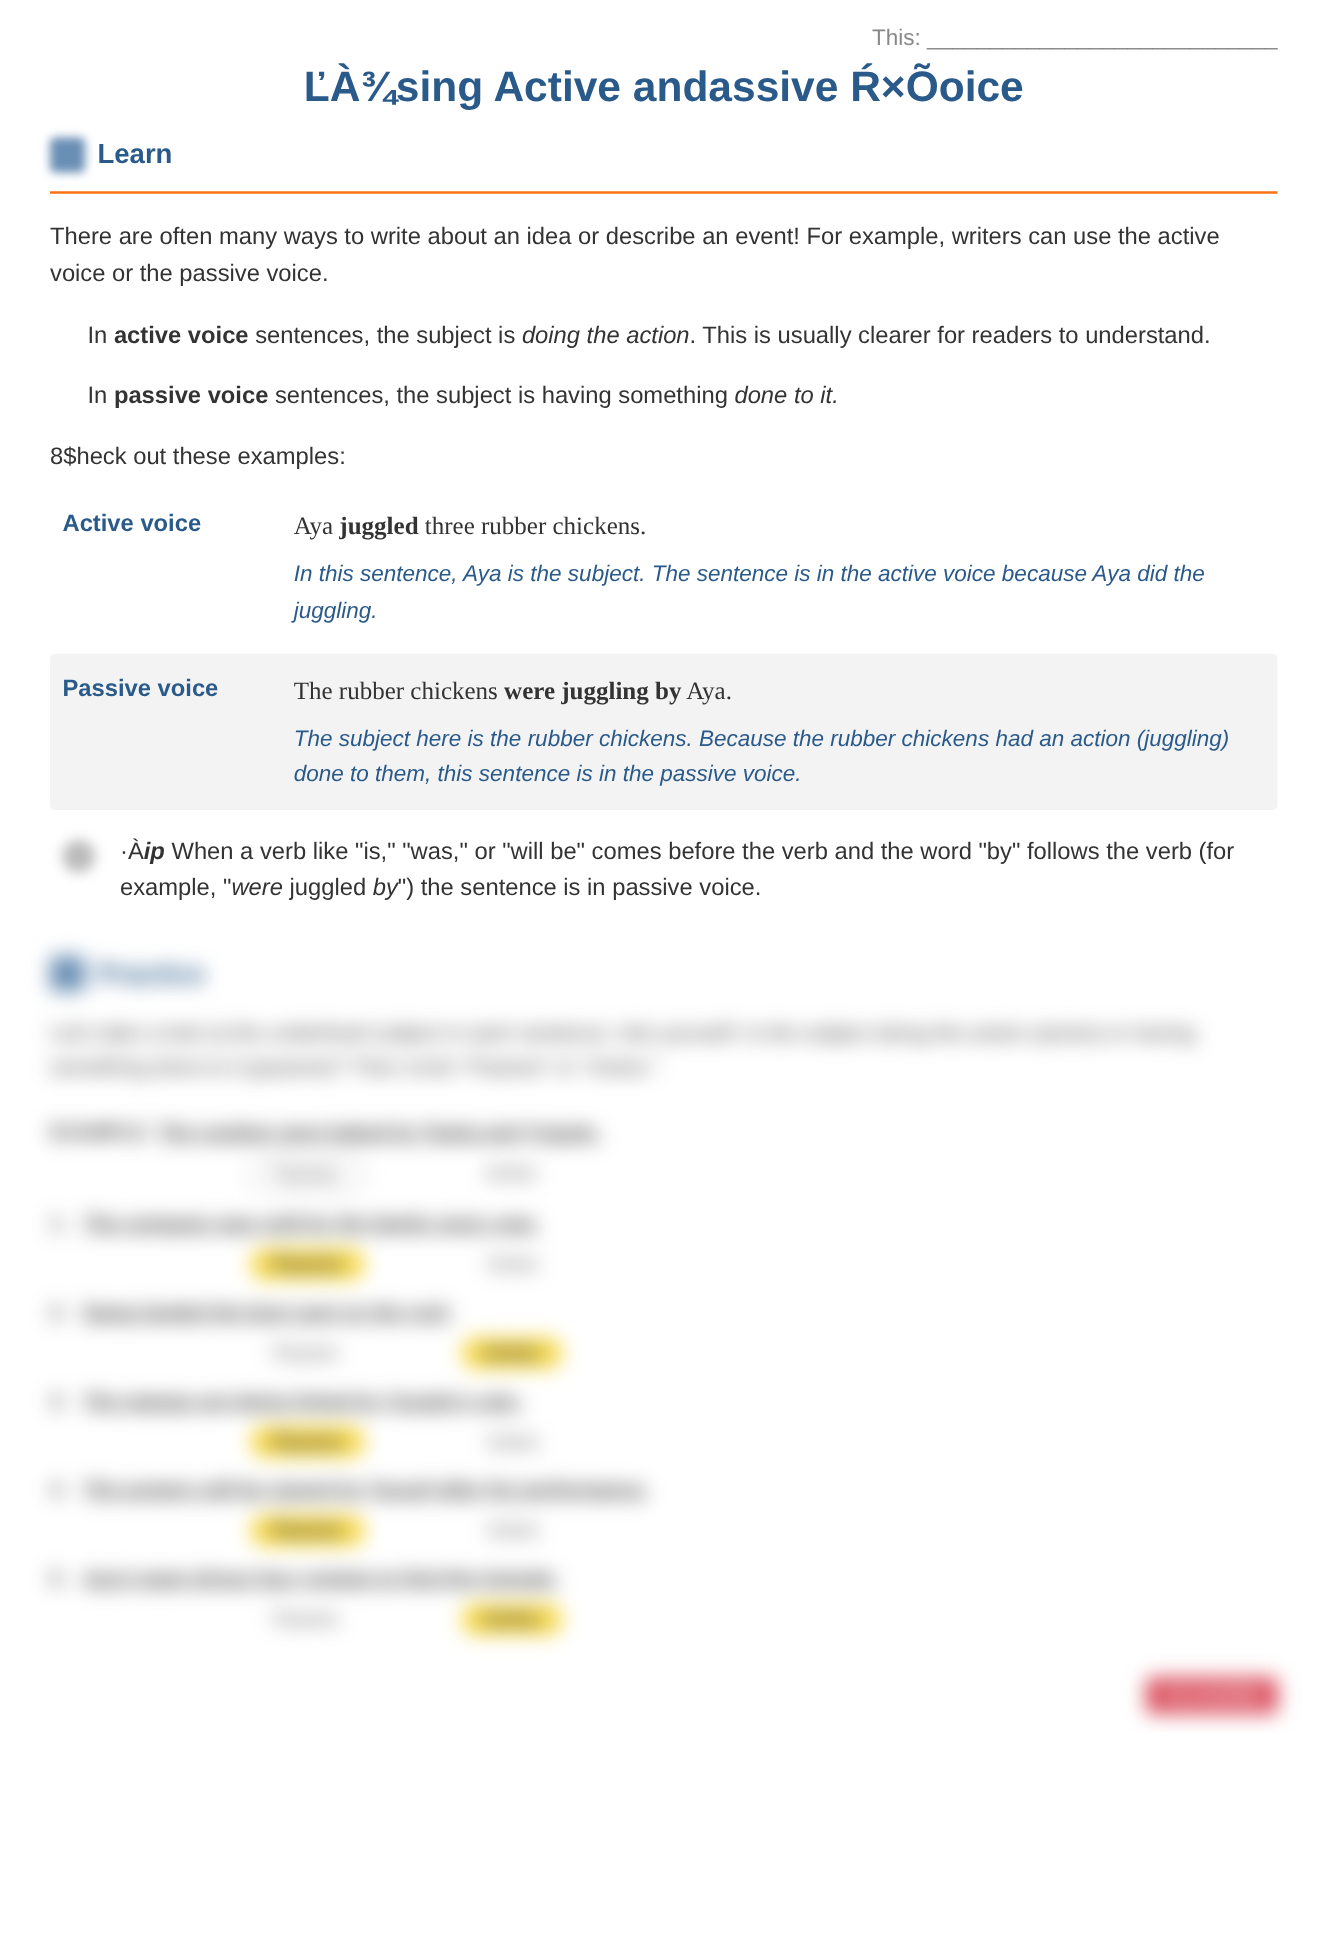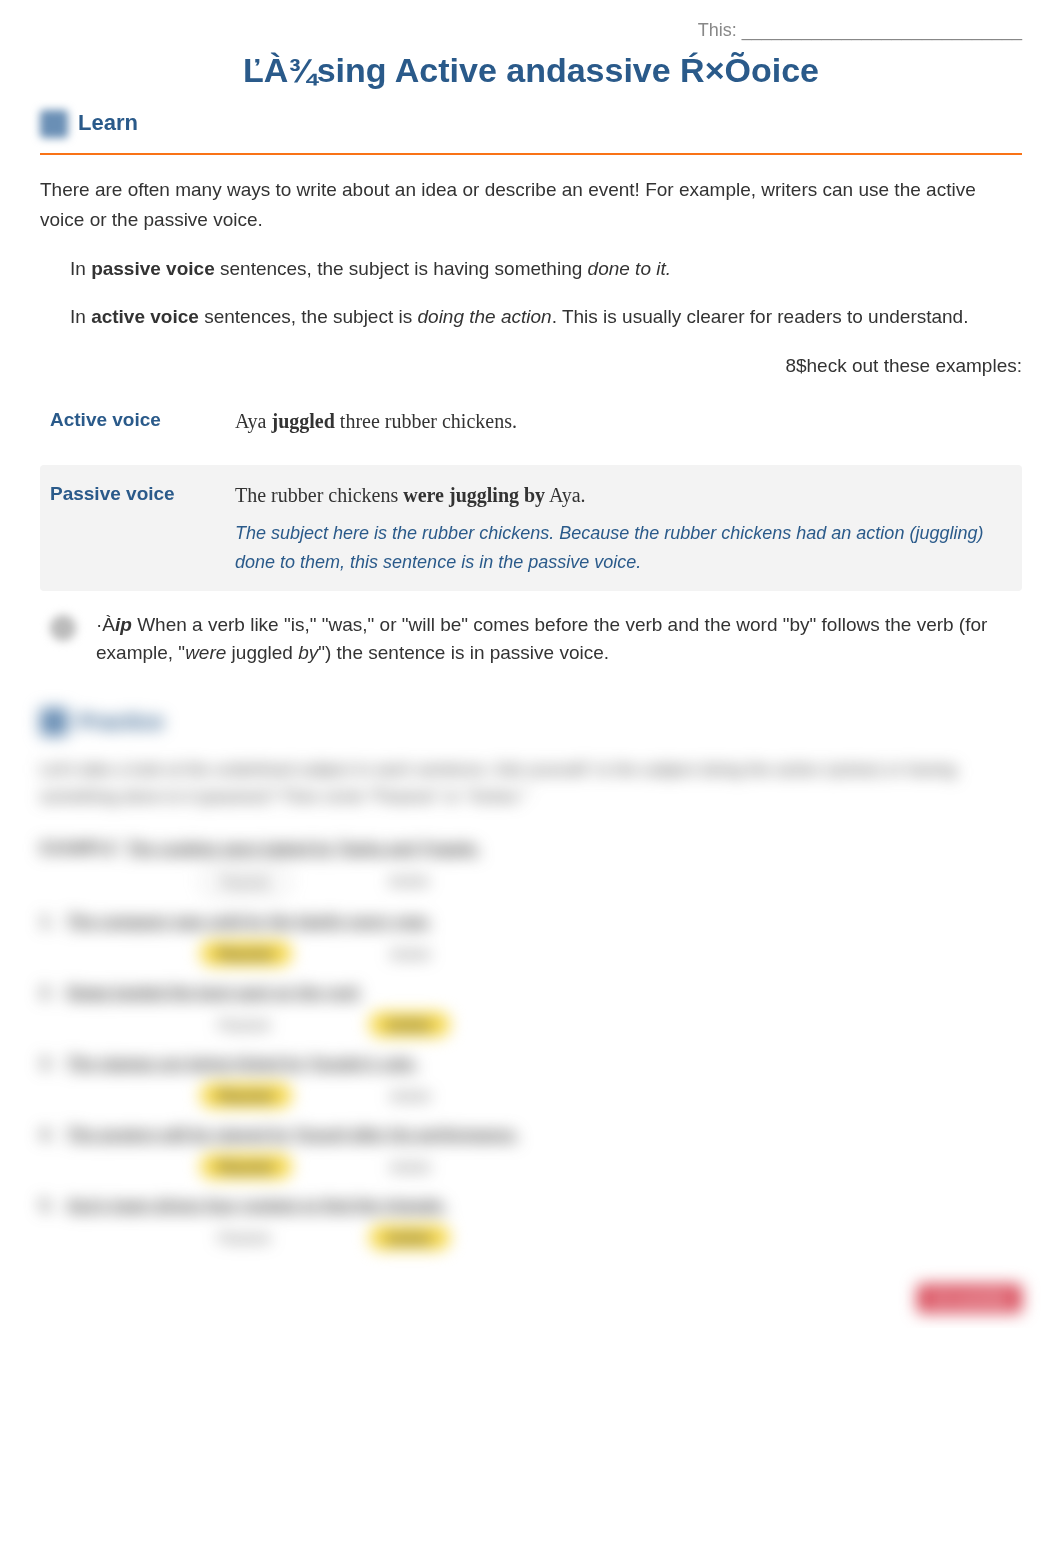--- a/index.html
+++ b/index.html
@@ -45,21 +45,21 @@
   .content {
     border-top: 2px solid #f97316;
     padding-top: 20px;
     font-size: 19px;
     line-height: 1.6;
   }
   .para { margin-bottom: 18px; }
   .indent { padding-left: 30px; }
   .bold { font-weight: 700; }
   .italic { font-style: italic; }
-  .examples-intro { margin: 18px 0 10px 0; text-align: right; }
+  .examples-intro { margin: 18px 0 10px 0; }
   .example-block {
     border-radius: 4px;
     padding: 14px 10px;
     margin-bottom: 6px;
     display: flex;
     gap: 20px;
   }
   .example-block.alt { background: #f3f3f3; }
   .voice-label {
     color: #2a5a8a;
@@ -140,35 +140,36 @@
 <div class="section-header">
   <div class="pencil-icon"></div>
   <div class="section-label">Learn</div>
 </div>
 
 <div class="content">
 
   <p class="para">There are often many ways to write about an idea or describe an event! For example, writers can use the active voice or the passive voice.</p>
 
   <p class="para indent">
+    <span>In </span><span class="bold">active voice</span><span> sentences, the subject is </span><span class="italic">doing the action</span><span>. This is usually clearer for readers to understand.</span>
+  </p>
+
+  <p class="para indent">
     <span>In </span><span class="bold">passive voice</span><span> sentences, the subject is having something </span><span class="italic">done to it.</span>
-  </p>
-
-  <p class="para indent">
-    <span>In </span><span class="bold">active voice</span><span> sentences, the subject is </span><span class="italic">doing the action</span><span>. This is usually clearer for readers to understand.</span>
   </p>
 
   <p class="examples-intro">8$heck out these examples:</p>
 
   <div class="example-block">
     <div class="voice-label">Active voice</div>
     <div class="example-body">
       <div class="example-sentence">
         <span>Aya </span><span class="bold">juggled</span><span> three rubber chickens.</span>
       </div>
+      <div class="example-note">In this sentence, Aya is the subject. The sentence is in the active voice because Aya did the juggling.</div>
     </div>
   </div>
 
   <div class="example-block alt">
     <div class="voice-label">Passive voice</div>
     <div class="example-body">
       <div class="example-sentence">
         <span>The rubber chickens </span><span class="bold">were juggling by</span><span> Aya.</span>
       </div>
       <div class="example-note">The subject here is the rubber chickens. Because the rubber chickens had an action (juggling) done to them, this sentence is in the passive voice.</div>

